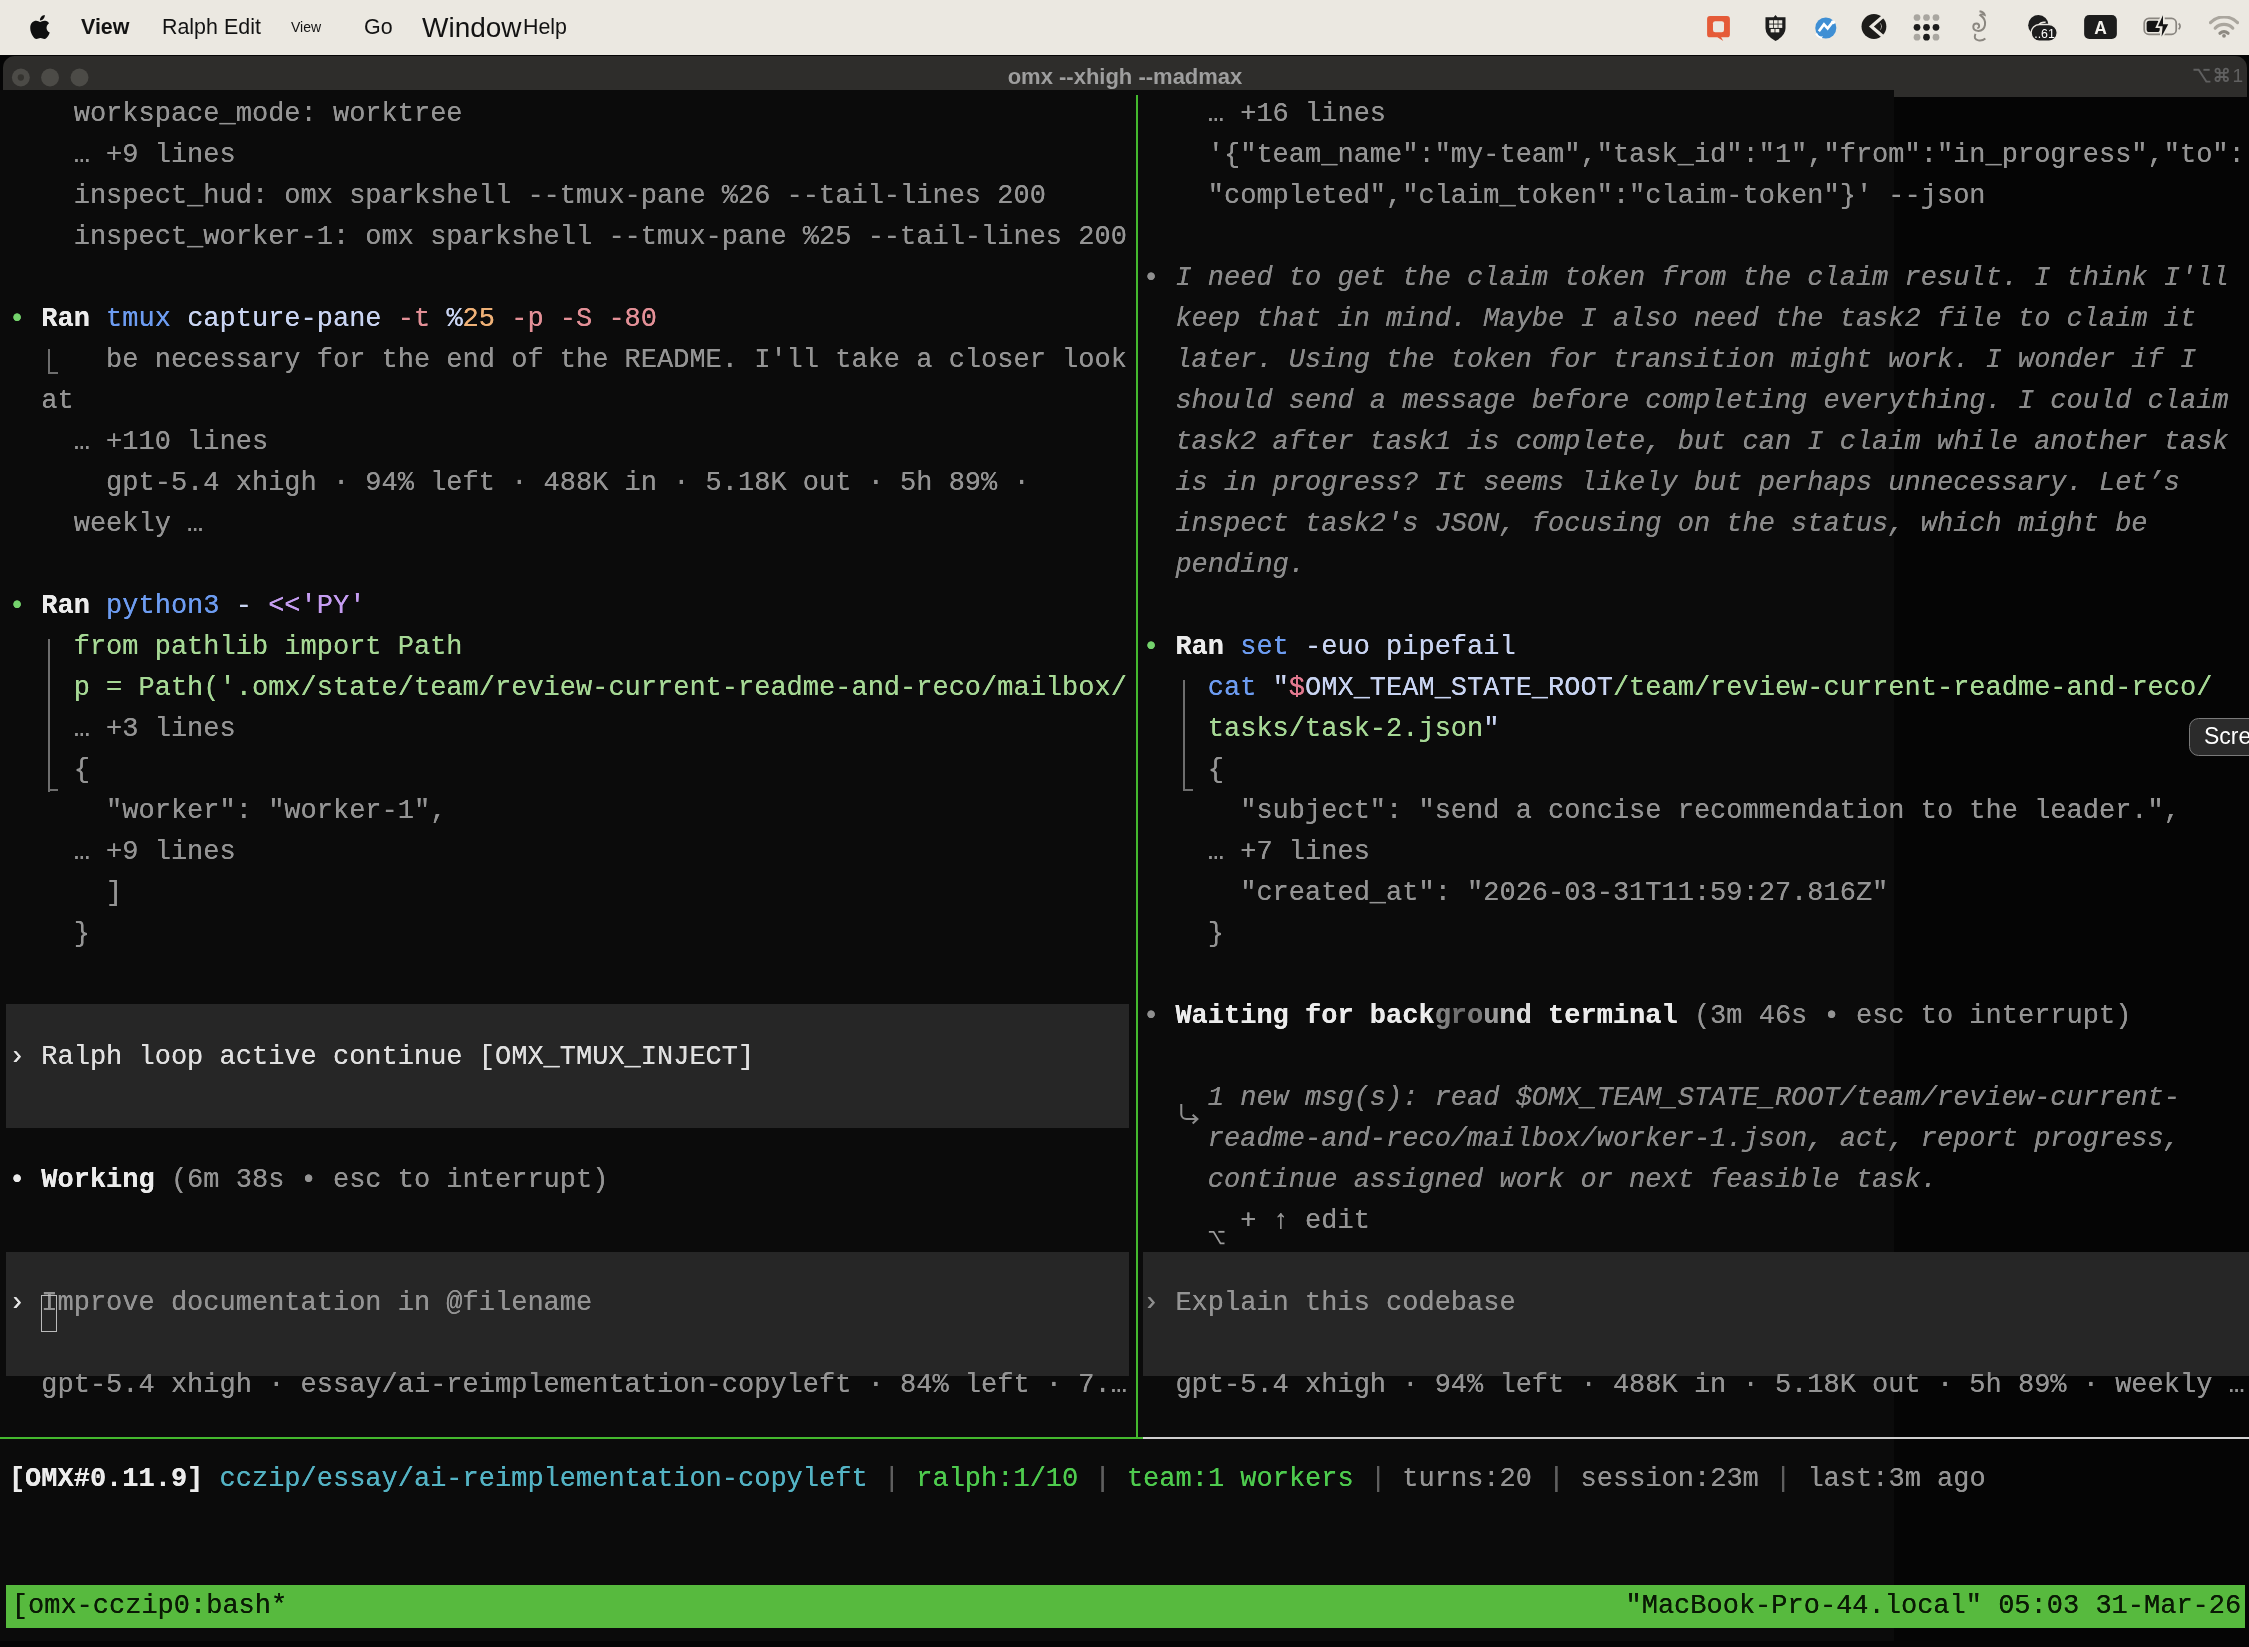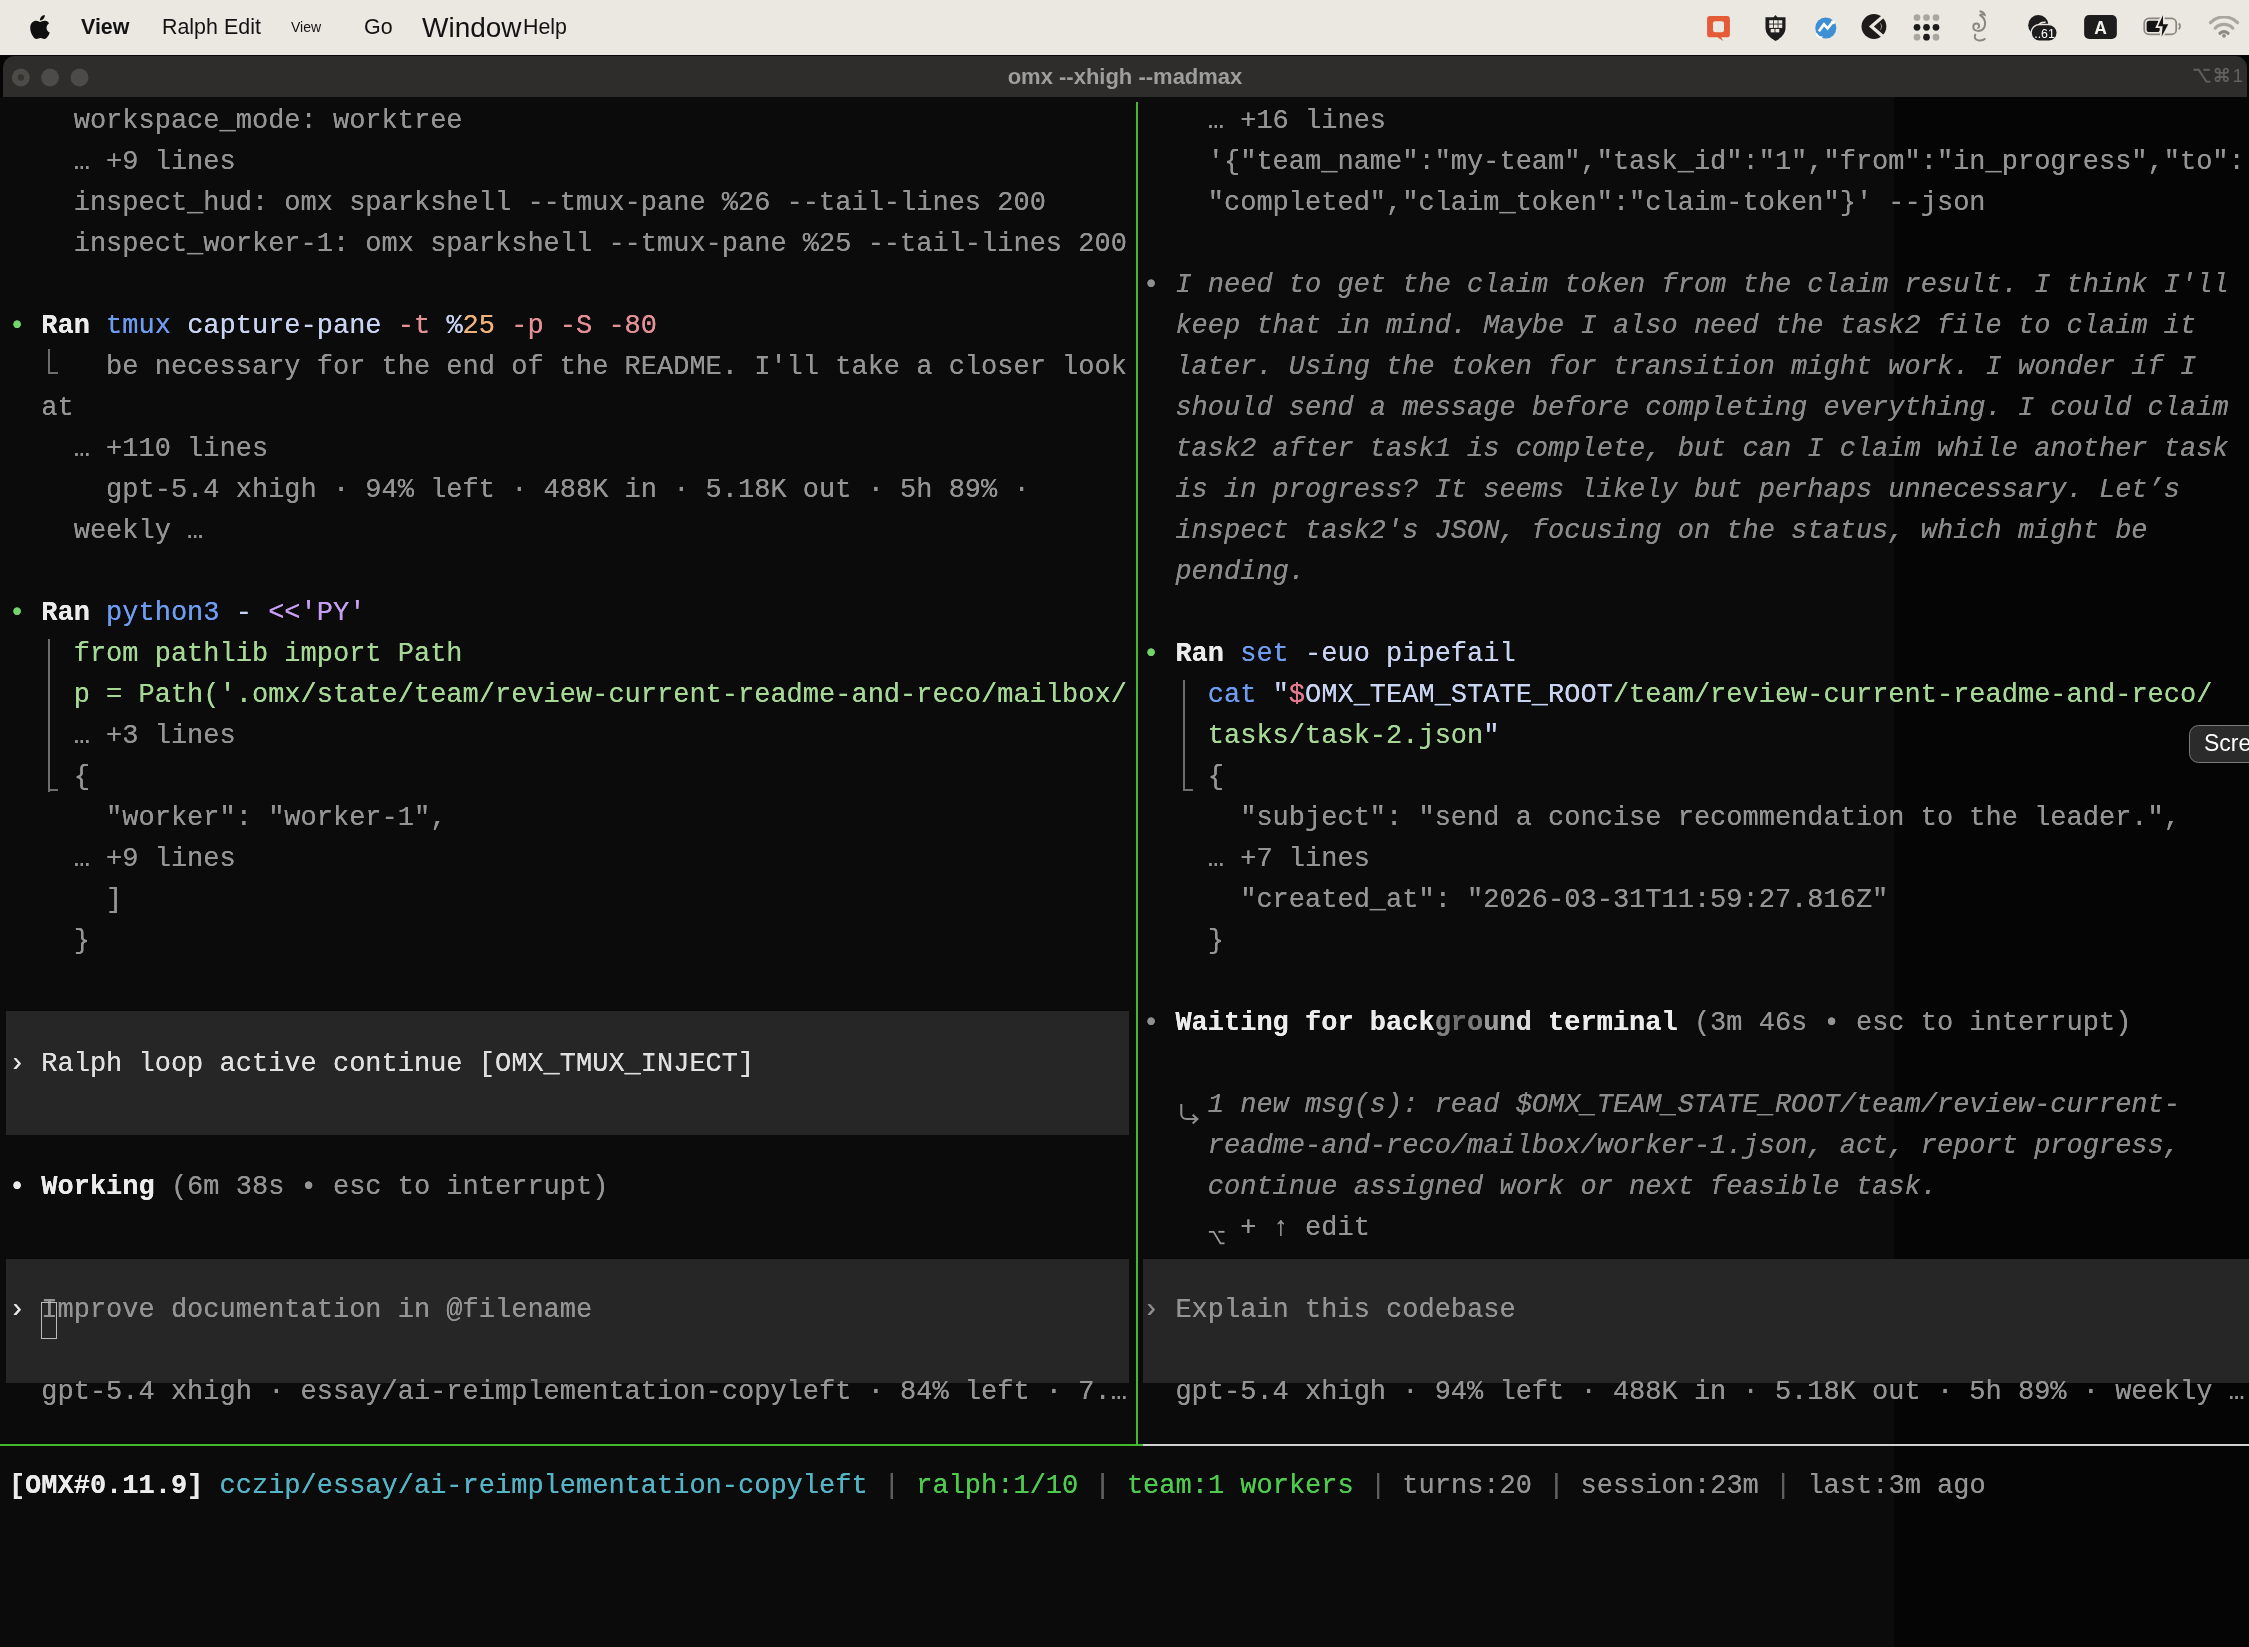--- a/index.html
+++ b/index.html
@@ -1,17 +1,17 @@
 <!DOCTYPE html>
 <html style="font-size:11.8px"><head><meta charset="utf-8"><style>
 *{margin:0;padding:0;box-sizing:border-box}
 html,body{width:2250px;height:1648px;background:#050505;position:relative;overflow:hidden;font-family:"Liberation Sans",sans-serif}
 #menubar{position:absolute;left:0;top:0;width:2250px;height:55px;background:#ebe8e1}
 #titlebar{position:absolute;left:3px;top:56px;width:2244px;height:41px;background:#2e2d2b;border-radius:11.8px 11.8px 0 0}
-#term{position:absolute;left:0;top:97px;width:1894px;height:1551px;background:#0b0b0b}
+#term{position:absolute;left:0;top:90px;width:1894px;height:1551px;background:#0b0b0b}
 pre{font-family:"Liberation Mono",monospace;font-size:27px;line-height:41px;position:absolute;margin:0;color:#949494;text-shadow:0 0 0.5px currentColor}
 .w{color:#ececec}.b{font-weight:bold}.it{font-style:italic}
 .gy{color:#949494}.gi{color:#8b8b8b}
 .gn{color:#a6d895}.bl{color:#6d9cf1}.lv{color:#c9d4f2}.vi{color:#c59df1}
 .sa{color:#e39097}.or{color:#efb177}.pk{color:#e2798f}.cy{color:#54b3c4}
 .bg{color:#4ecb4e}.gb{color:#74d36c}.gd{color:#8f8f8f}.pi{color:#5f5f5f}
 .wg{color:#e6e6e6}.bx{color:#e0e0e0}
 .t1{color:#808080}.t2{color:#6e6e6e}.t3{color:#7a7a7a}.t4{color:#999999}.t5{color:#c0c0c0}.t6{color:#dcdcdc}
 .abs{position:absolute}
 </style></head>
@@ -177,20 +177,24 @@
     <span class="gi it">1 new msg(s): read $OMX_TEAM_STATE_ROOT/team/review-current-</span>
 <span class="gi it">    readme-and-reco/mailbox/worker-1.json, act, report progress,</span>
 <span class="gi it">    continue assigned work or next feasible task.</span>
       <span class="gy">+ ↑ edit</span>
 
 <span class="gd">›</span> <span class="gy">Explain this codebase</span>
 
 <span class="gy">  gpt-5.4 xhigh · 94% left · 488K in · 5.18K out · 5h 89% · weekly …</span></pre>
   <pre style="left:8.9px;top:1369px"><span class="w b">[OMX#0.11.9]</span> <span class="cy">cczip/essay/ai-reimplementation-copyleft</span><span class="pi"> | </span><span class="bg">ralph:1/10</span><span class="pi"> | </span><span class="bg">team:1 workers</span><span class="pi"> | </span><span class="gy">turns:20</span><span class="pi"> | </span><span class="gy">session:23m</span><span class="pi"> | </span><span class="gy">last:3m ago</span></pre>
   <div class="abs" style="left:41px;top:1205px;width:16px;height:37px;border:1.8px solid #bbbbbb"></div>
+  <div class="abs" style="left:5.9px;top:1495px;width:2239px;height:43px;background:#57ba3e">
+     <pre style="left:5.9px;top:0;line-height:43px;color:#0a1a05">[omx-cczip0:bash*</pre>
+     <pre style="right:3.7px;top:0;line-height:43px;color:#0a1a05">"MacBook-Pro-44.local" 05:03 31-Mar-26</pre>
+  </div>
   <div class="abs" style="left:2189px;top:628px;width:74px;height:38px;border:1.8px solid #7a7a7a;border-radius:9.6px;background:#2b2b2b;color:#ffffff;font-size:23px;line-height:35px;padding-left:14px">Scre</div>
 </div>
 
 <div class="abs" style="left:48px;top:349px;width:1.9px;height:24px;background:#6e6e6e"></div>
 <div class="abs" style="left:48px;top:372px;width:9.6px;height:1.9px;background:#6e6e6e"></div>
 <div class="abs" style="left:48px;top:639px;width:1.9px;height:153px;background:#6e6e6e"></div>
 <div class="abs" style="left:48px;top:789px;width:9.6px;height:1.9px;background:#6e6e6e"></div>
 <div class="abs" style="left:1183px;top:680px;width:1.9px;height:111px;background:#6e6e6e"></div>
 <div class="abs" style="left:1183px;top:789px;width:9.6px;height:1.9px;background:#6e6e6e"></div>
 <svg class="abs" style="left:1179px;top:1104px" width="20.7" height="22" viewBox="0 0 28 30">

